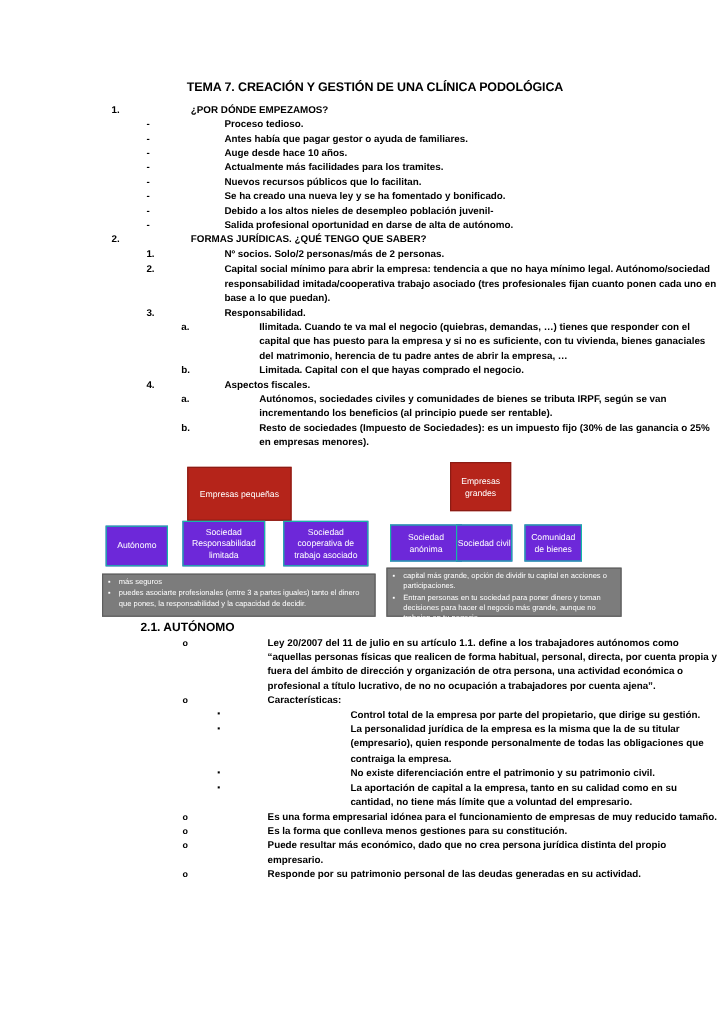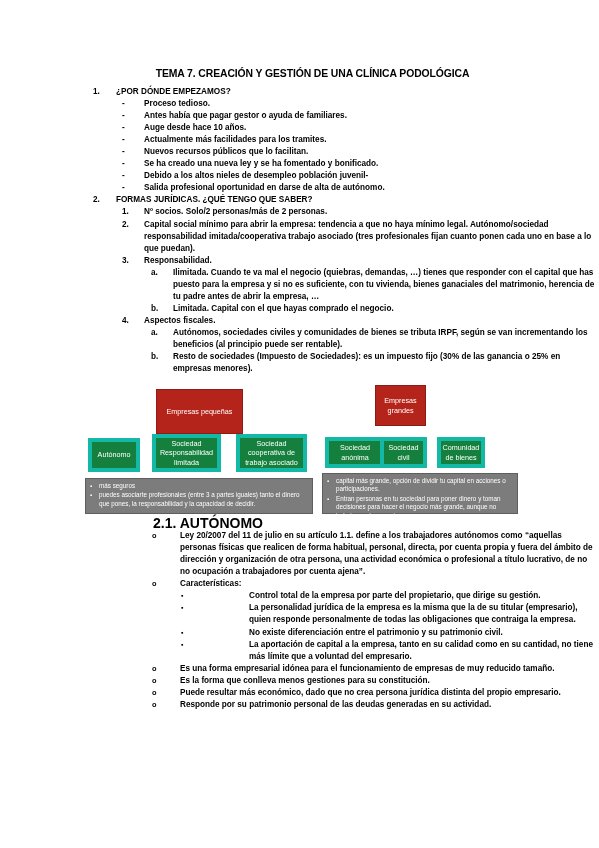--- a/index.html
+++ b/index.html
@@ -51,20 +51,21 @@
     line-height: 12.05px;
     font-weight: bold;
   }
   .row .mark {
     flex: 0 0 auto;
     text-align: left;
   }
   .row .txt {
     flex: 1 1 auto;
     text-align: left;
+    margin-left: 43px;
   }
 
   
   .lv1 { padding-left: 93px; }
   .lv1 .mark { width: 23px; }
 
   
   .lv2 { padding-left: 122px; }
   .lv2 .mark { width: 22px; }
 
@@ -72,24 +73,23 @@
   .lv2n { padding-left: 122px; }
   .lv2n .mark { width: 22px; }
 
   
   .lv3 { padding-left: 151px; }
   .lv3 .mark { width: 22px; }
 
   
   .sub-head {
     padding-left: 117px;
-    font-size: 14px;
+    font-size: 10px;
     font-weight: bold;
     line-height: 13px;
-    margin-left: 36px;
   }
 
   
   .lvo { padding-left: 152px; }
   .lvo .mark { width: 28px; font-size: 7.4px; }
 
   
   .lvsq { padding-left: 181px; gap: 40px; }
   .lvsq .mark { width: 28px; font-size: 7px; }
 
@@ -113,22 +113,22 @@
     font-size: 7.2px;
     line-height: 9.6px;
     font-family: "Liberation Sans", sans-serif;
     pointer-events: auto;
   }
   .dbox.red {
     background: #B5241A;
     border: 1px solid #8C1C14;
   }
   .dbox.blue {
-    background: #15803d;
-    border: 4px solid #14b8a6;
+    background: #6d28d9;
+    border: 1px solid #14b8a6;
   }
   .gbox {
     position: absolute;
     box-sizing: border-box;
     background: #7C7C7C;
     border: 1px solid #5E5E5E;
     color: #ffffff;
     font-size: 6.3px;
     line-height: 8.4px;
     padding: 3px 5px 2px 4px;

